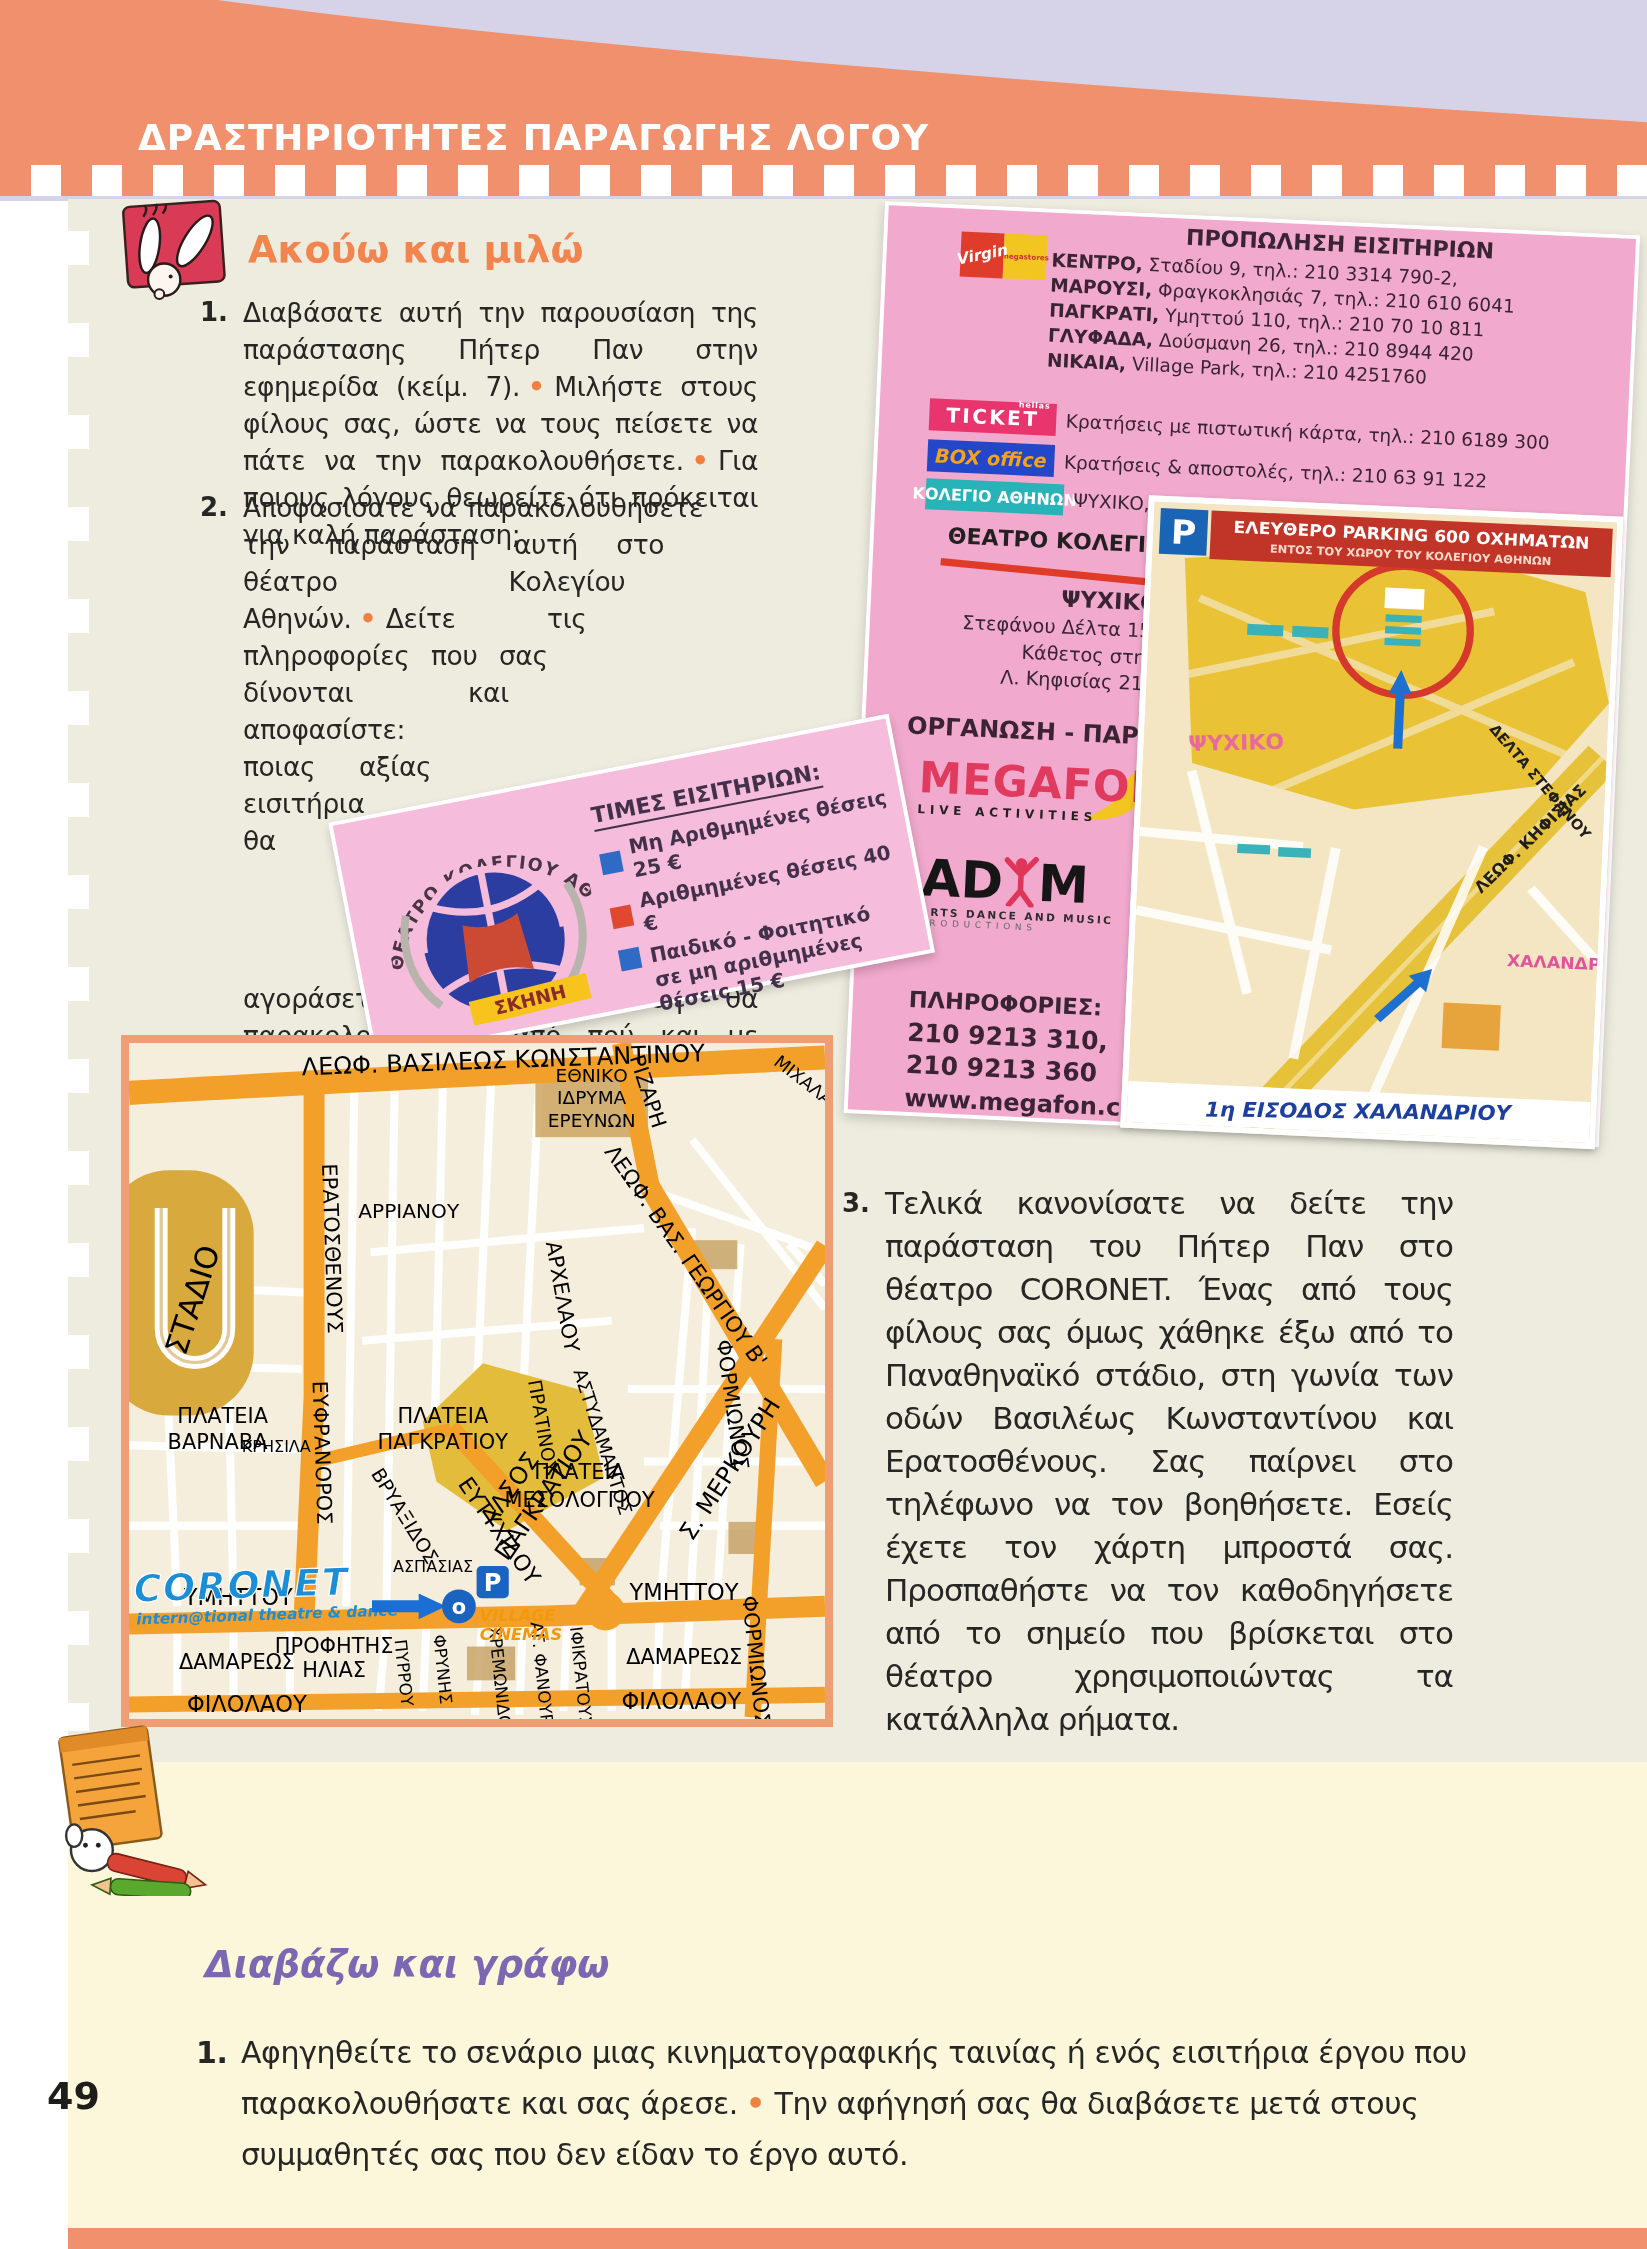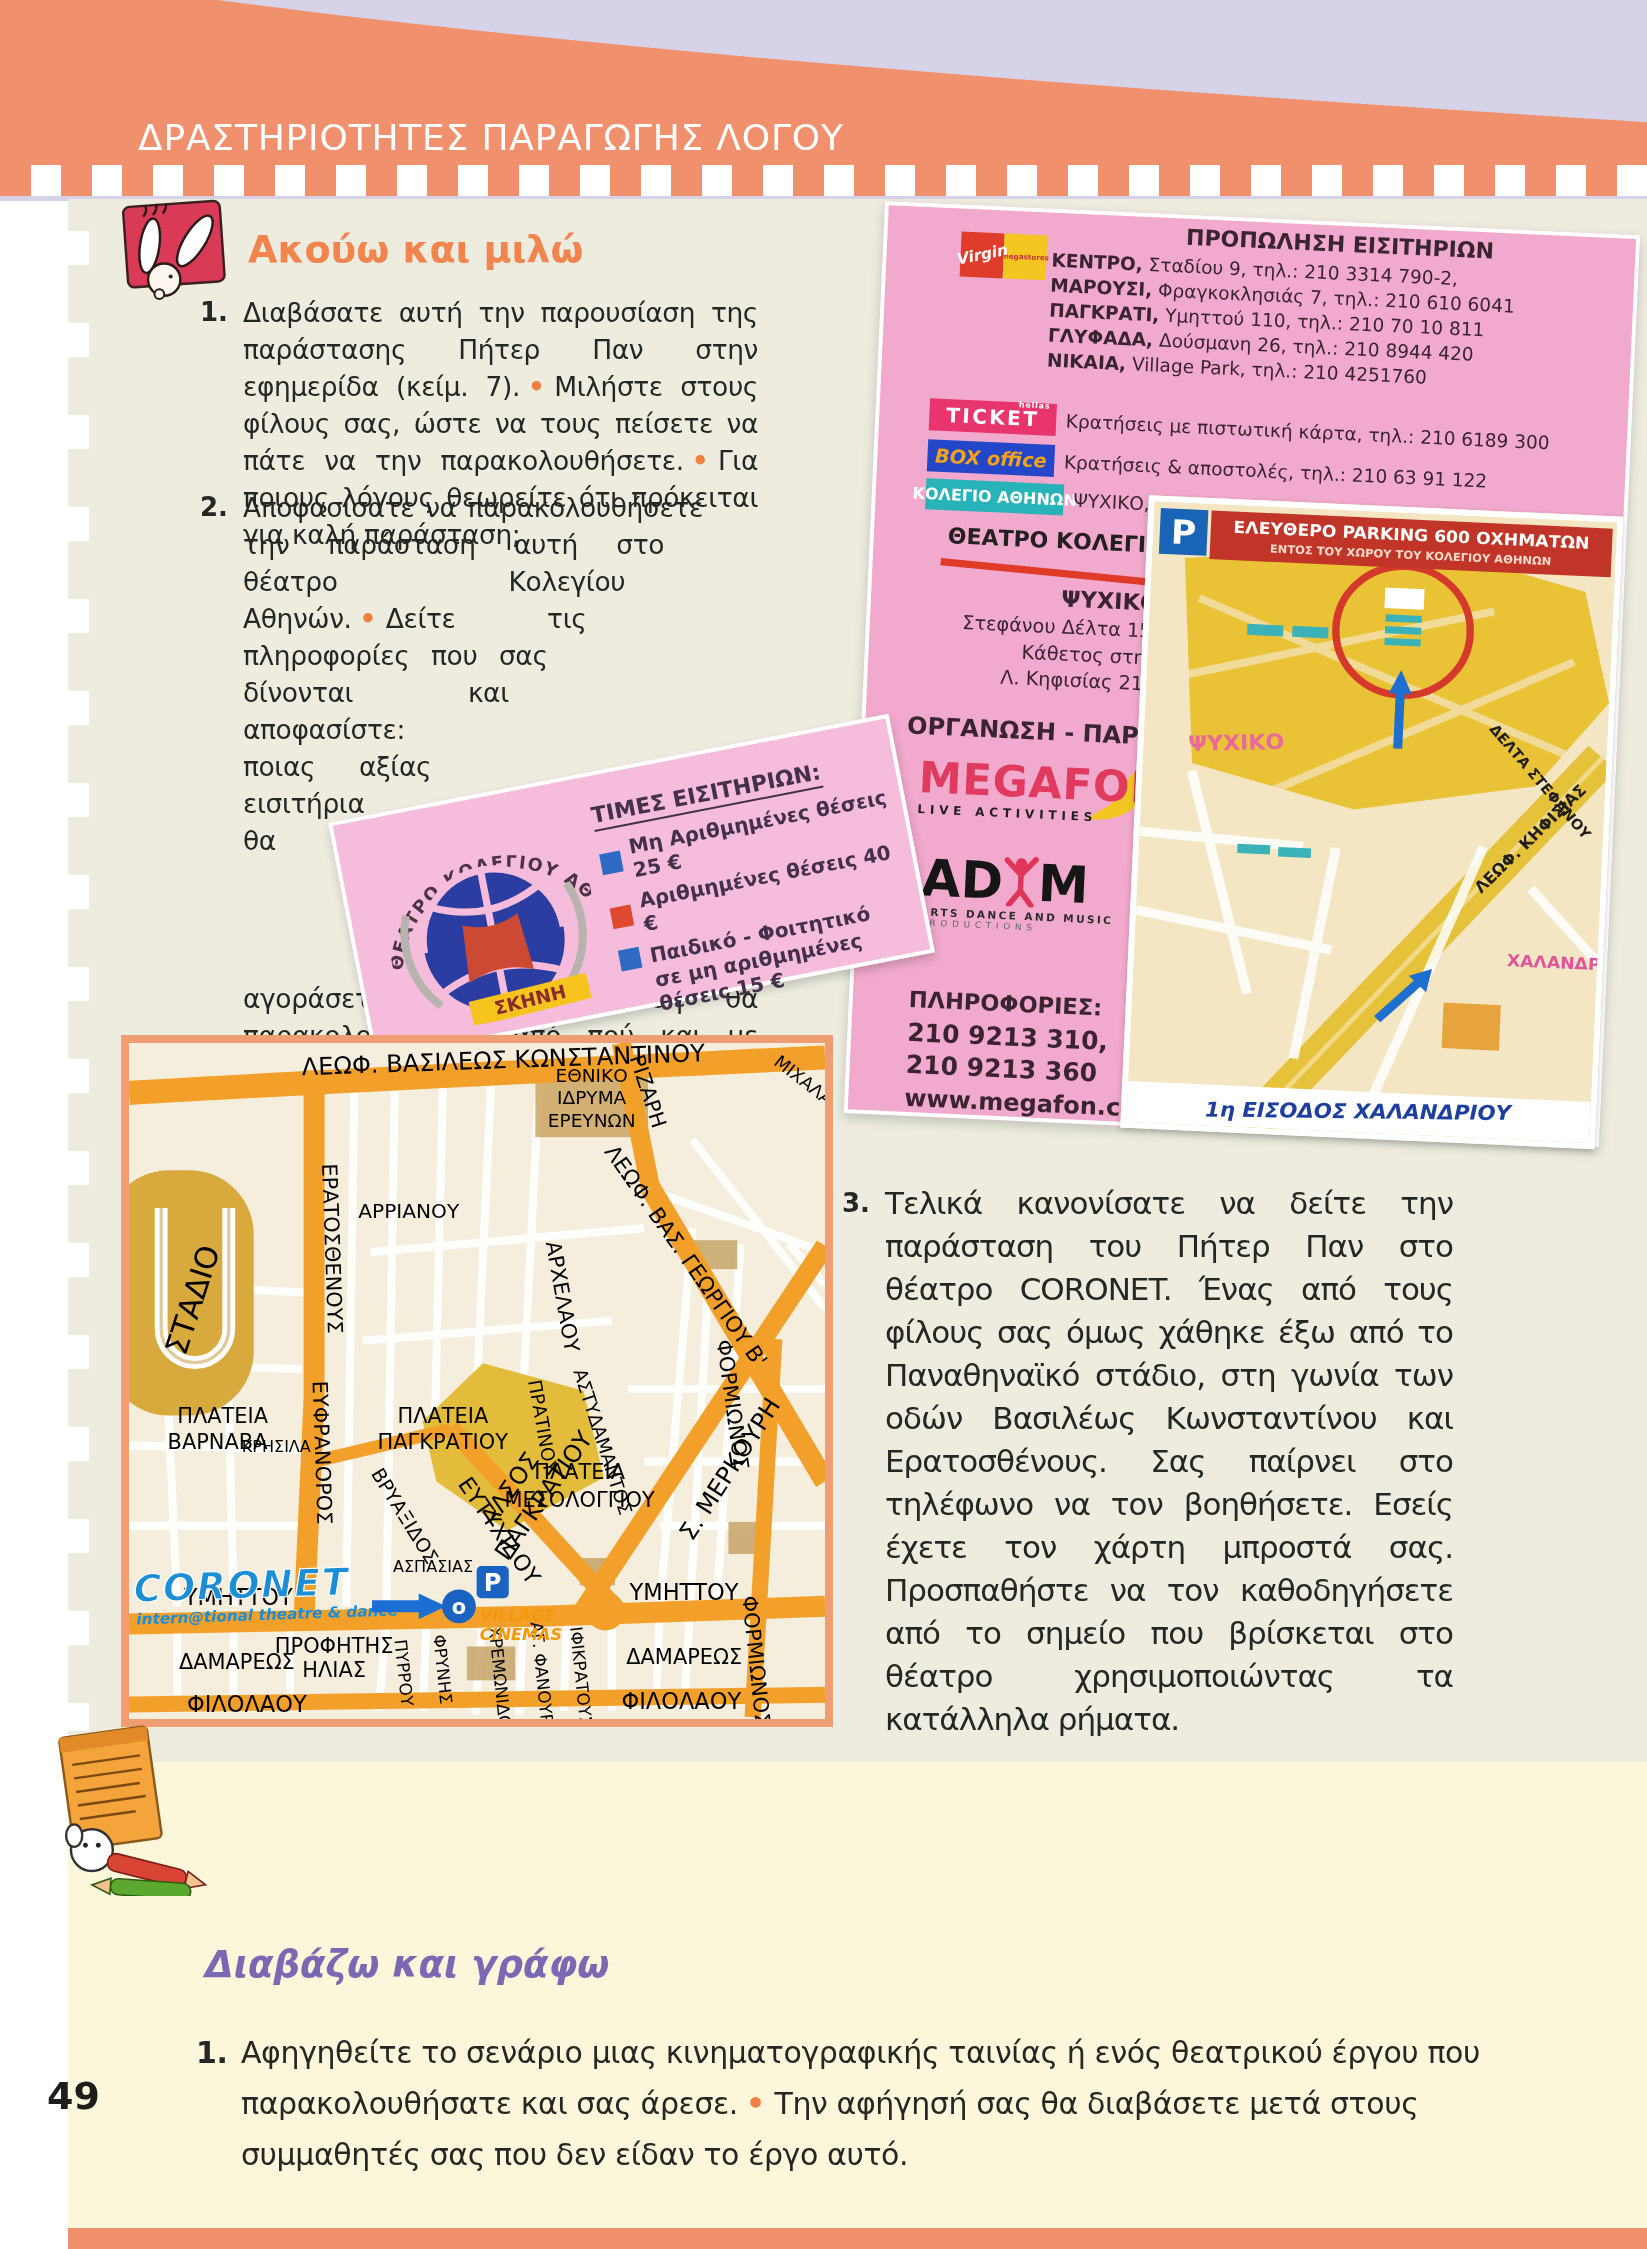--- a/index.html
+++ b/index.html
@@ -5,21 +5,21 @@
   html,body{margin:0;padding:0;background:#888;}
   .page{position:relative;width:1647px;height:2250px;background:#ffffff;overflow:hidden;
         font-family:"DejaVu Sans",sans-serif;color:#262624;}
   
   .banner{position:absolute;left:0;top:0;width:1647px;height:201px;background:#d6d2e8;}
   .banner svg{display:block;width:100%;height:100%;}
   .crenellation{position:absolute;left:0;top:165px;width:1647px;height:31px;
         background:repeating-linear-gradient(90deg,#f0906c 0 31px,#ffffff 31px 61px);}
   .badge{position:absolute;left:37px;top:17.7px;font-size:105px;font-weight:900;color:#fff;
         letter-spacing:-6.4px;text-shadow:7.2px 5.6px 0 rgba(125,120,140,.55);z-index:3;}
-  .banner-title{position:absolute;left:138px;top:117px;font-size:36px;font-weight:400;color:#fff;
+  .banner-title{position:absolute;left:138px;top:117px;font-size:36px;font-weight:700;color:#fff;
         letter-spacing:0.8px;z-index:3;white-space:nowrap;text-align:right;}
   
   .content-bg{position:absolute;left:68px;top:199px;width:1579px;height:1563px;background:#edecdf;}
   .content-bg::before{content:"";position:absolute;left:0;top:32px;width:21px;height:96%;
         background:repeating-linear-gradient(180deg,#ffffff 0 34px,transparent 34px 92px);}
   .bottom-bg{position:absolute;left:68px;top:1762px;width:1579px;height:467px;background:#fcf6da;}
   .bottom-strip{position:absolute;left:68px;top:2228px;width:1579px;height:22px;background:#f0906c;}
   .page-number{position:absolute;left:47px;top:2074px;font-size:38px;font-weight:bold;color:#1d1d1b;}
   
   .mascot{position:absolute;left:111px;top:199px;width:129px;height:105px;}
@@ -407,18 +407,18 @@
       </g>
       <g transform="rotate(4 130 205)">
         <rect x="85" y="196" width="100" height="20" rx="10" fill="#5aa82e" stroke="#2e5c12" stroke-width="2"></rect>
         <polygon points="85,196 62,206 85,216" fill="#f2c28f" stroke="#2e5c12" stroke-width="2"></polygon>
       </g>
     </svg>
   </div>
   <div class="h-purple">Διαβάζω και γράφω</div>
   <div class="item-rw">
     <span class="num">1.</span>
-    <span>Αφηγηθείτε το σενάριο μιας κινηματογραφικής ταινίας ή ενός θεατρικού έργου που παρακολουθήσατε και σας άρεσε.</span><span class="dot"></span><span>Την αφήγησή σας θα διαβάσετε μετά στους συμμαθητές σας που δεν είδαν το έργο αυτό.</span>
+    <span>Αφηγηθείτε το σενάριο μιας κινηματογραφικής ταινίας ή ενός εισιτήρια έργου που παρακολουθήσατε και σας άρεσε.</span><span class="dot"></span><span>Την αφήγησή σας θα διαβάσετε μετά στους συμμαθητές σας που δεν είδαν το έργο αυτό.</span>
   </div>
 
   <div class="page-number">49</div>
 </div>
 
 
 </body></html>

